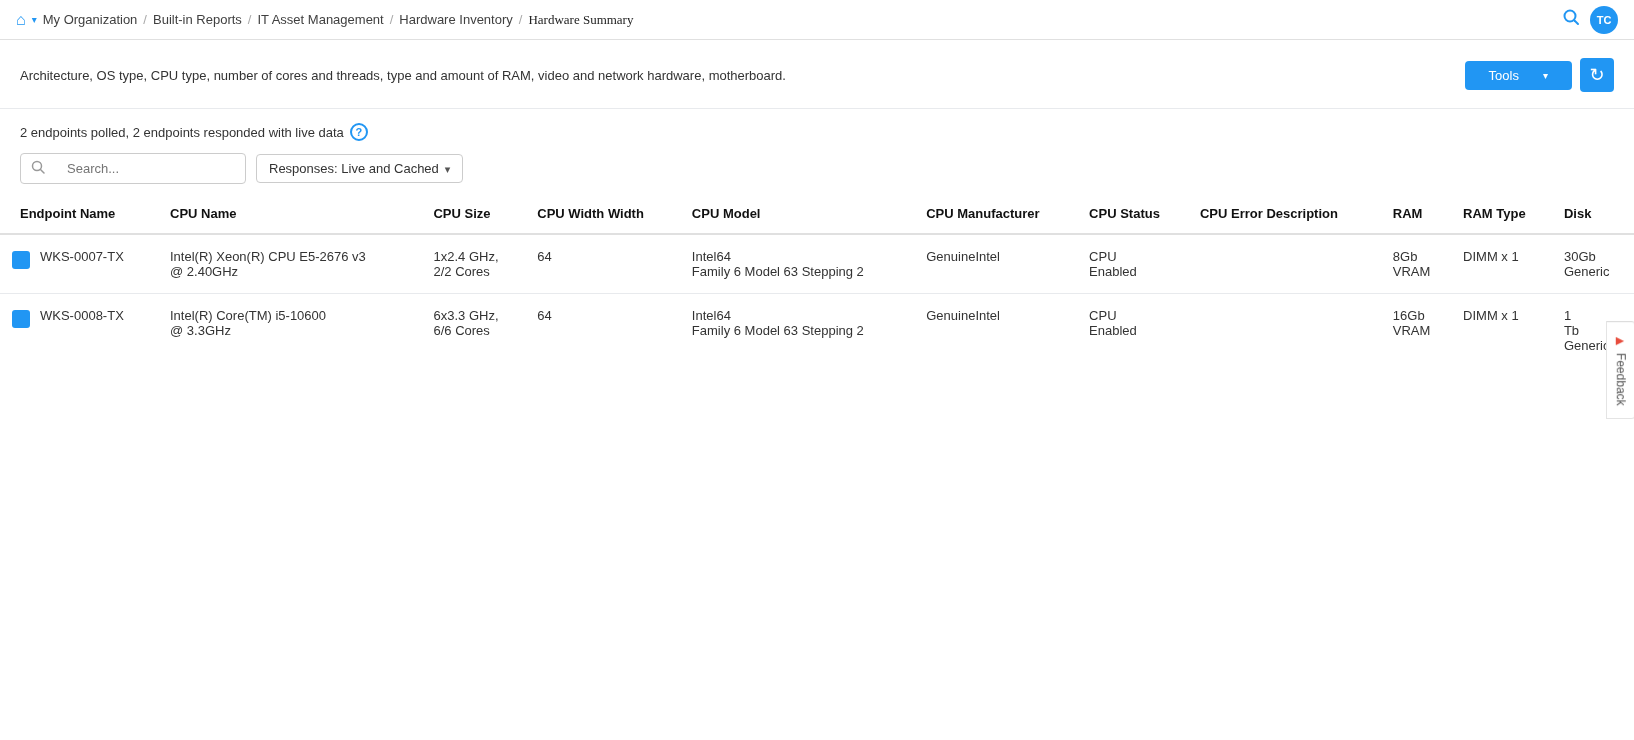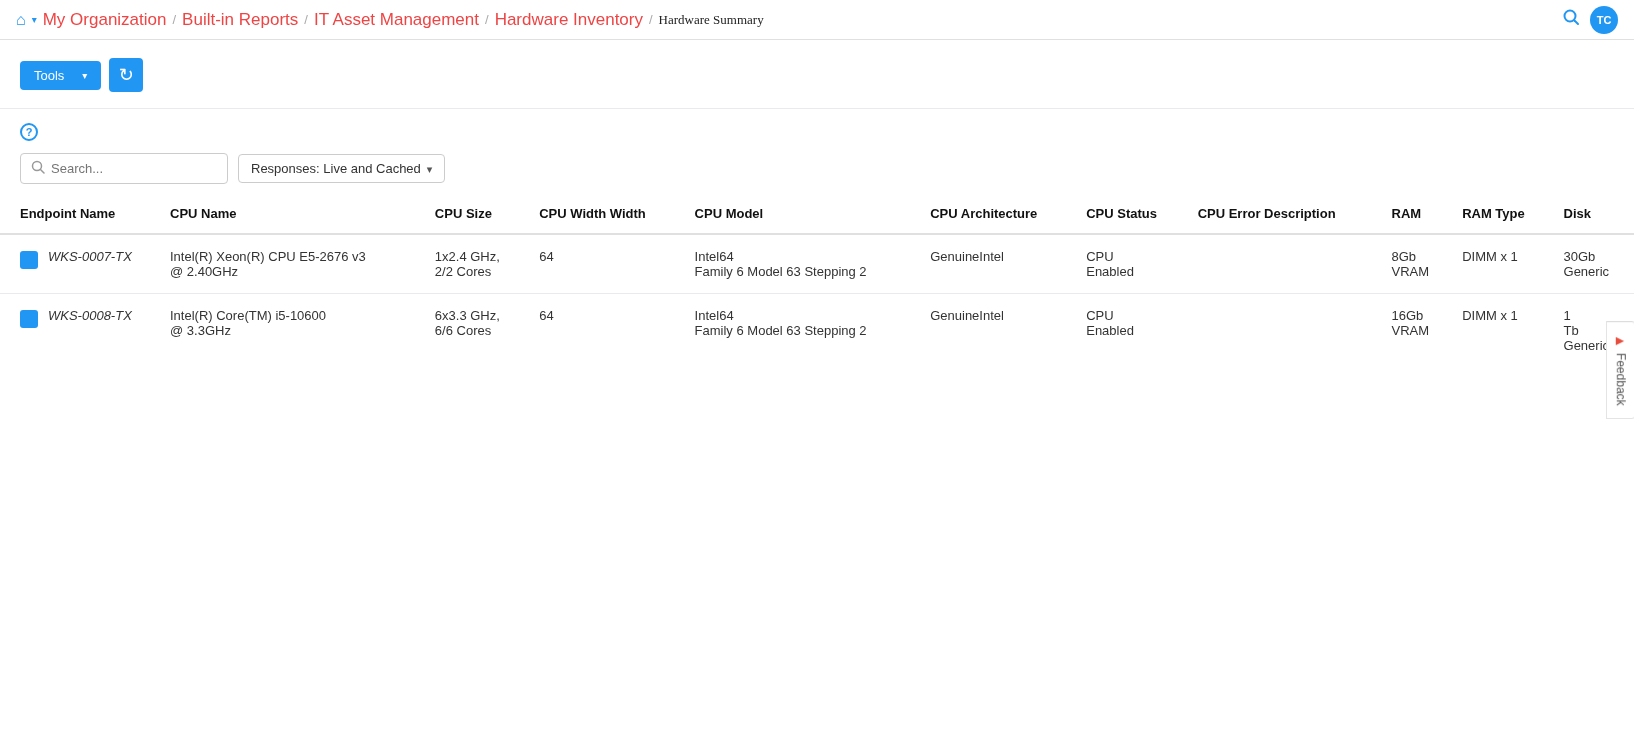--- a/index.html
+++ b/index.html
@@ -19,23 +19,23 @@
       color: #2196f3;
       margin-right: 6px;
       font-size: 16px;
     }
     .topnav .breadcrumb-item {
       display: flex;
       align-items: center;
       gap: 4px;
     }
     .topnav .breadcrumb-item a {
-      color: #ef4444;
+      color: #404040;
       text-decoration: none;
-      font-size: 17px;
+      font-size: 13px;
     }
     .topnav .breadcrumb-item .current {
       color: #222;
       font-size: 13px;
       font-family: Liberation Serif, serif;
     }
     .topnav .separator {
       color: #aaa;
       margin: 0 6px;
       font-size: 13px;
@@ -92,26 +92,26 @@
     .desc-actions {
       display: flex;
       gap: 8px;
       align-items: center;
     }
     .tools-btn {
       background: #2196f3;
       color: #fff;
       border: none;
       border-radius: 4px;
-      padding: 7px 14px;
-      font-size: 13px;
-      cursor: pointer;
-      display: flex;
-      align-items: center;
-      gap: 18px;
+      padding: 7px 24px;
+      font-size: 13px;
+      cursor: pointer;
+      display: flex;
+      align-items: center;
+      gap: 24px;
     }
     .tools-btn .chevron {
       font-size: 10px;
     }
     .refresh-btn {
       background: #2196f3;
       color: #fff;
       border: none;
       border-radius: 4px;
       width: 34px;
@@ -152,23 +152,23 @@
     .filter-controls {
       display: flex;
       gap: 10px;
       align-items: center;
     }
     .search-box {
       display: flex;
       border: 1px solid #ccc;
       border-radius: 4px;
       padding: 6px 10px;
-      gap: 6px;
-      background: #fff;
-      width: 208px;
+      gap: 22px;
+      background: #fff;
+      width: 226px;
     }
     .search-box input {
       border: none;
       outline: none;
       font-size: 13px;
       color: #666;
       width: 100%;
       background: transparent;
     }
     .search-box .search-icon {
@@ -225,22 +225,21 @@
     tbody tr:last-child {
       border-bottom: none;
     }
     tbody td {
       padding: 14px 10px;
       font-size: 13px;
       color: #333;
       vertical-align: top;
     }
     tbody td:first-child {
-      padding-left: 20px;
-      font-style: italic;
+      padding-left: 12px;
     }
     .endpoint-cell {
       display: flex;
       align-items: flex-start;
       gap: 10px;
     }
     .endpoint-dot {
       width: 18px;
       height: 18px;
       background: #2196f3;
@@ -310,33 +309,35 @@
         <line x1="12.5" y1="12.5" x2="16" y2="16" stroke="#2196f3" stroke-width="2" stroke-linecap="round"></line>
       </svg>
     </span>
     <div class="topnav-avatar">TC</div>
   </div>
 </nav>
 
 <div class="main-content">
 
   <div class="desc-bar">
+    <span class="desc-text">Architecture, OS type, CPU type, number of cores and threads, type and amount of RAM, video and network hardware, motherboard.</span>
     <div class="desc-actions">
       <button class="tools-btn">
         <span>Tools</span>
         <span class="chevron">▾</span>
       </button>
       <button class="refresh-btn">
         <span style="font-size:18px;">↻</span>
       </button>
     </div>
   </div>
 
   <div class="filter-bar">
     <div class="endpoints-info">
+      <span>2 endpoints polled, 2 endpoints responded with live data</span>
       <span class="help-icon">?</span>
     </div>
     <div class="filter-controls">
       <div class="search-box">
         <span class="search-icon">
           <svg width="14" height="14" viewBox="0 0 14 14" fill="none">
             <circle cx="6" cy="6" r="4.5" stroke="#999" stroke-width="1.5"></circle>
             <line x1="9.5" y1="9.5" x2="13" y2="13" stroke="#999" stroke-width="1.5" stroke-linecap="round"></line>
           </svg>
         </span>
@@ -351,21 +352,21 @@
 
   <div class="table-container">
     <table>
       <thead>
         <tr>
           <th>Endpoint Name</th>
           <th>CPU Name</th>
           <th>CPU Size</th>
           <th>CPU Width Width</th>
           <th>CPU Model</th>
-          <th>CPU Architecture</th>
+          <th>CPU Manufacturer</th>
           <th>CPU Status</th>
           <th>CPU Error Description</th>
           <th>RAM</th>
           <th>RAM Type</th>
           <th>Disk</th>
         </tr>
       </thead>
       <tbody id="table-body">
       <tr>
       <td>

